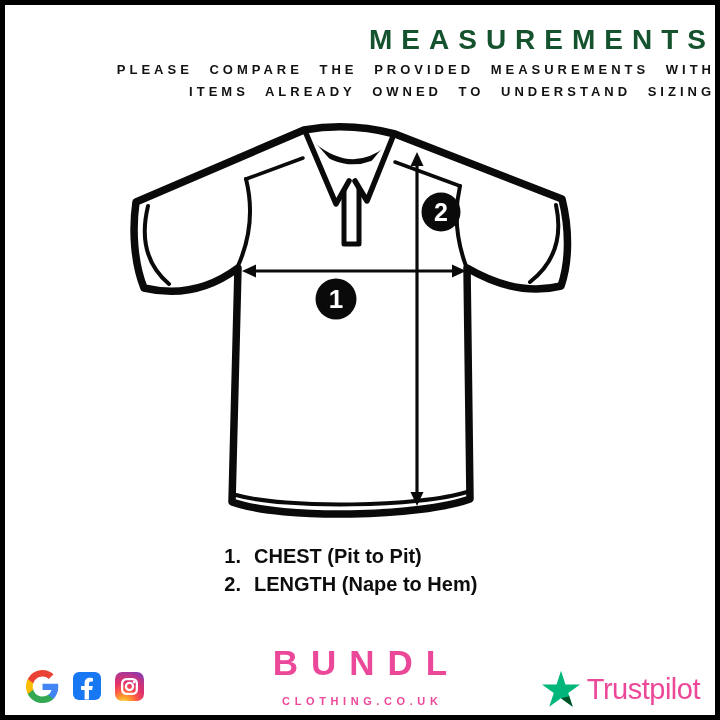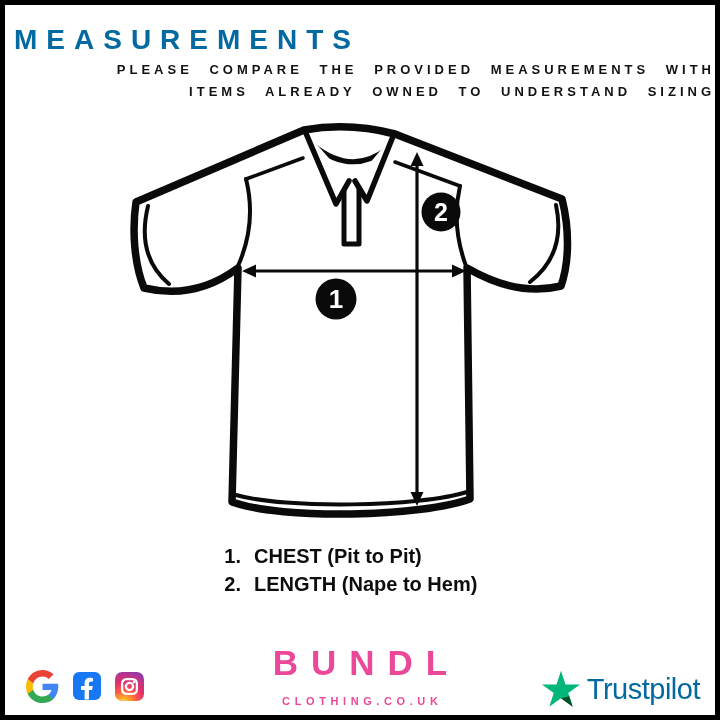--- a/index.html
+++ b/index.html
@@ -3,23 +3,23 @@
 <meta charset="utf-8">
 <style>
   html,body{margin:0;padding:0;background:#888;}
   .canvas{
     width:720px;height:720px;position:relative;background:#ffffff;
     border:5px solid #000;box-sizing:border-box;overflow:hidden;
     font-family:"Liberation Sans",sans-serif;color:#111;
     margin:0 auto;
   }
   .title{
-    position:absolute;top:19px;left:0;right:0;text-align:left;
+    position:absolute;top:19px;left:0;right:0;text-align:right;
     font-size:28px;font-weight:700;letter-spacing:9px;padding-left:9px;
-    color:#0369a1;
+    color:#14532d;
   }
   .subtitle{
     position:absolute;top:54px;left:0;right:0;text-align:right;
     font-size:13px;font-weight:700;letter-spacing:4px;word-spacing:9px;
     line-height:22px;color:#121212;
   }
   .diagram-svg{position:absolute;top:0;left:0;}
   .legend{
     position:absolute;top:537px;left:0;right:0;
     display:flex;flex-direction:column;align-items:center;
@@ -45,21 +45,21 @@
   }
   .brand-domain{
     font-size:11px;font-weight:700;letter-spacing:4.6px;padding-left:4.6px;
     margin-top:14px;
   }
   .trustpilot{
     position:absolute;right:15px;top:663px;height:42px;
     display:flex;align-items:center;gap:7px;
   }
   .trustpilot-label{
-    font-size:29px;font-weight:500;letter-spacing:-0.5px;color:#0369a1;text-align:center;
+    font-size:29px;font-weight:500;letter-spacing:-0.5px;color:#ec4899;text-align:center;
   }
 </style>
 </head>
 <body>
 
 <div class="canvas">
 
   <div class="title">MEASUREMENTS</div>
   <div class="subtitle">
     <div>PLEASE COMPARE THE PROVIDED MEASUREMENTS WITH</div>

